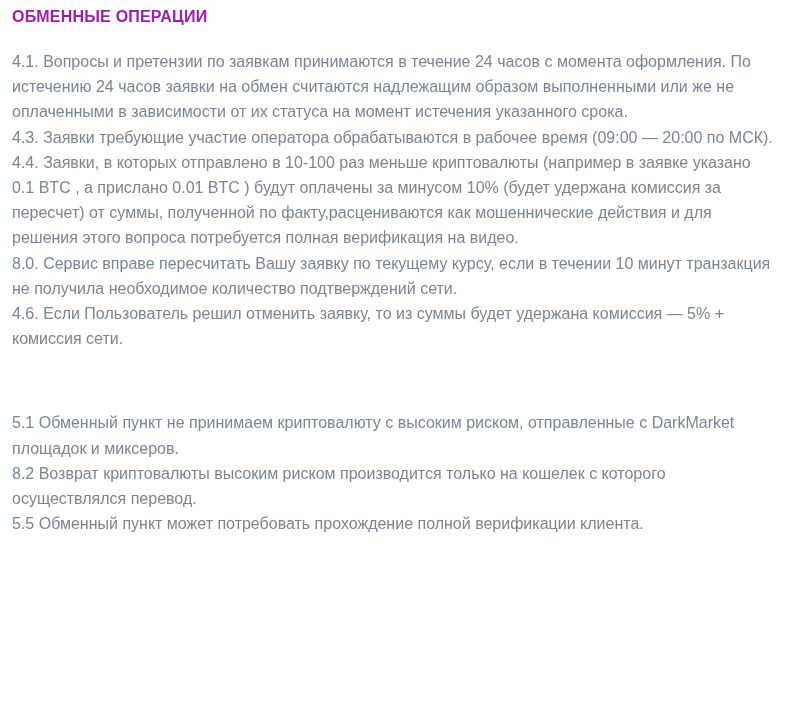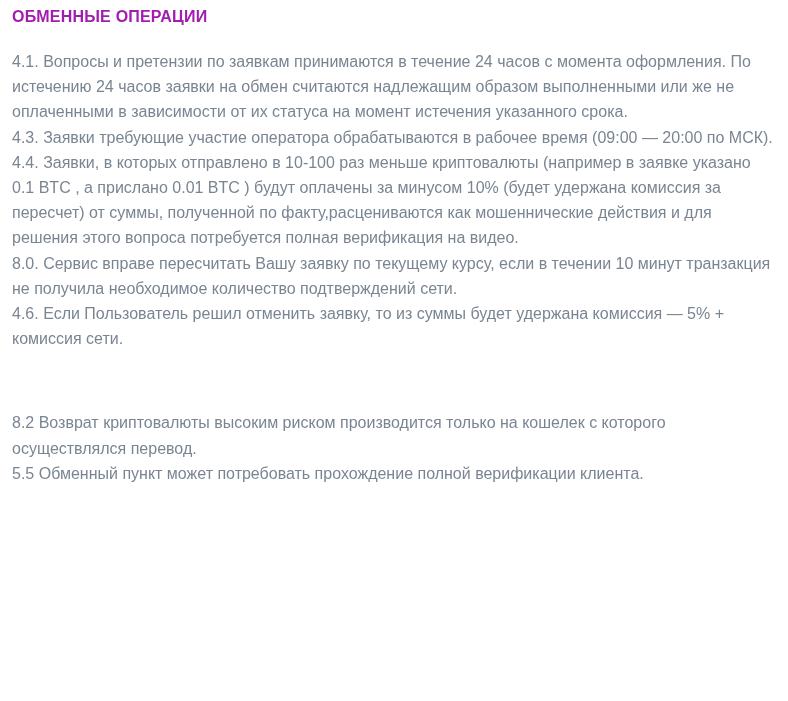--- a/index.html
+++ b/index.html
@@ -80,18 +80,19 @@
     <p class="para clause">8.0. Сервис вправе пересчитать Вашу заявку по текущему курсу, если в течении 10 минут транзакция не получила необходимое количество подтверждений сети.</p>
     <p class="para clause">4.6. Если Пользователь решил отменить заявку, то из суммы будет удержана комиссия — 5% + комиссия сети.</p>
   </div>
 
   <div class="gap-before-kyc"></div>
 
 
   <div class="gap-after-kyc"></div>
 
   <div class="para-block">
+    <p class="para clause">5.1 Обменный пункт не принимаем криптовалюту с высоким риском, отправленные с DarkMarket площадок и миксеров.</p>
     <p class="para clause">8.2 Возврат криптовалюты высоким риском производится только на кошелек с которого осуществлялся перевод.</p>
     <p class="para clause">5.5 Обменный пункт может потребовать прохождение полной верификации клиента.</p>
 
   </div>
 
 </div>
 
 </body></html>

